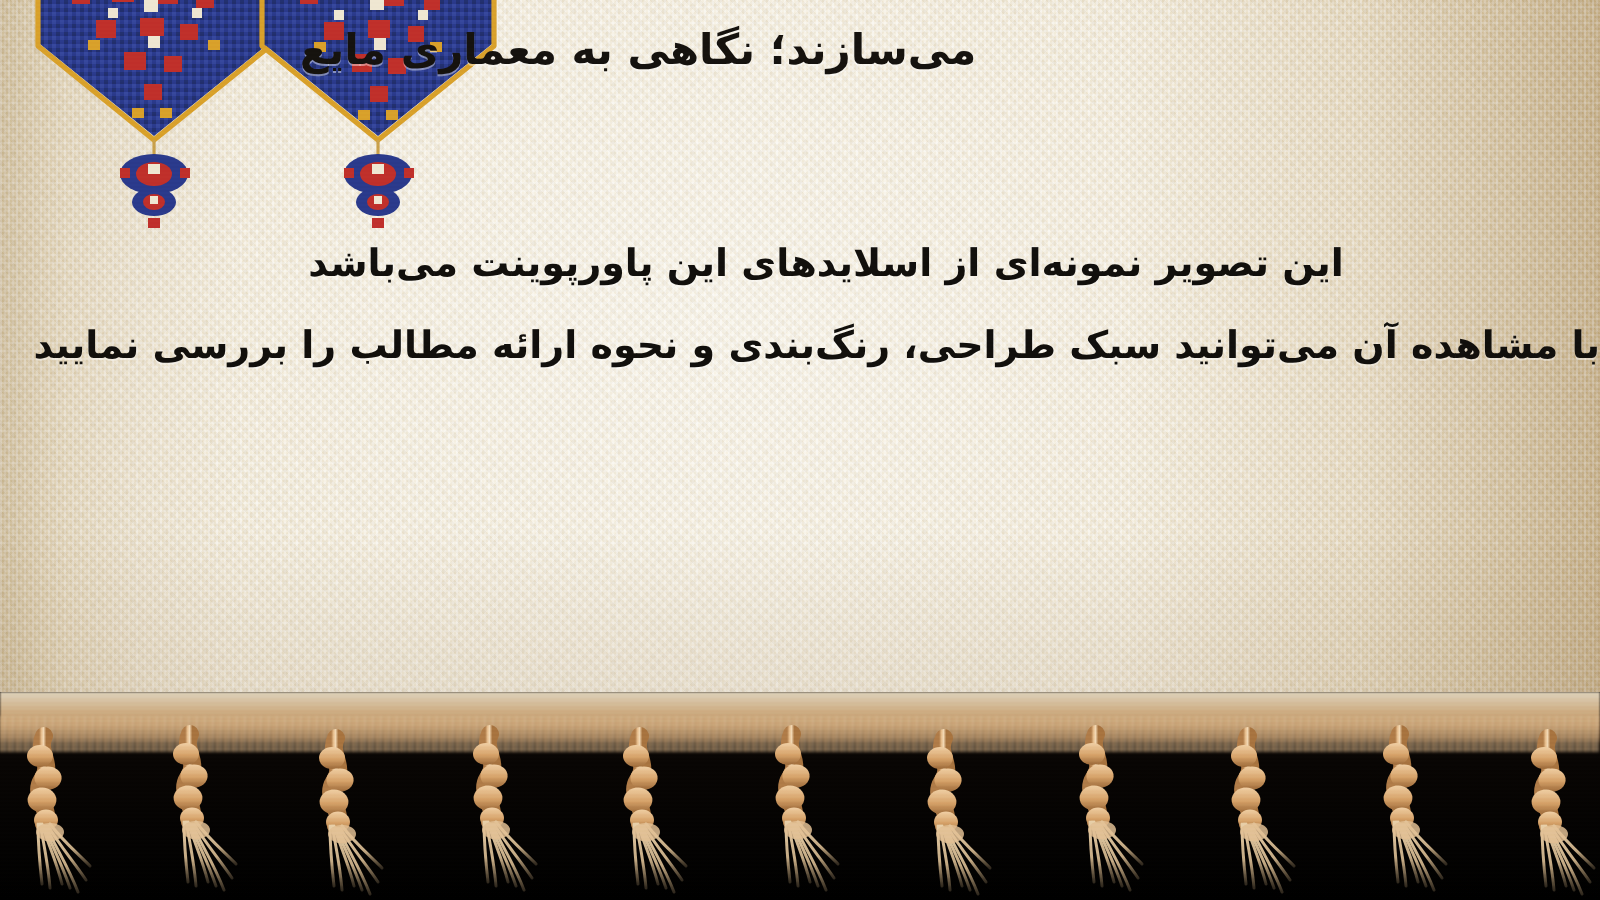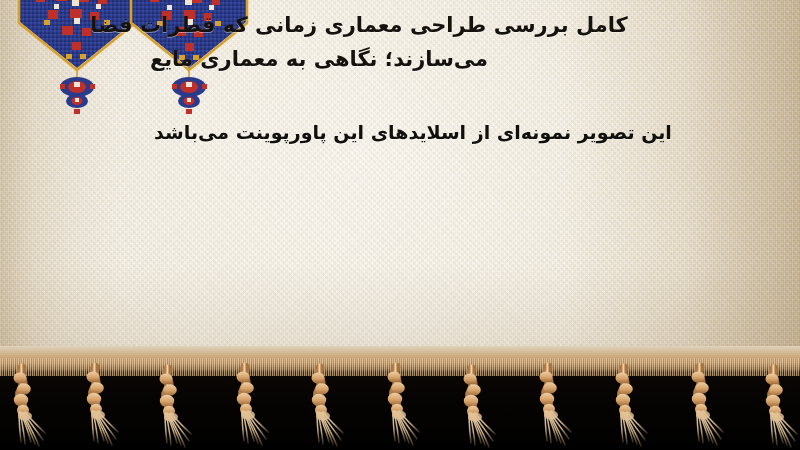--- a/index.html
+++ b/index.html
@@ -344,26 +344,26 @@
       <g>
         <ellipse cx="63" cy="147" rx="11" ry="7" fill="#2a3a8c"></ellipse>
         <ellipse cx="63" cy="147" rx="5.5" ry="4" fill="#c0302a"></ellipse>
         <rect x="61" y="144" width="4" height="4" fill="#efe7d2"></rect>
       </g>
       <rect x="60" y="155" width="6" height="5" fill="#c0302a"></rect>
     </svg>
   </div>
 
   <div class="title-block">
-    <div class="title-line l1">کامل بررسی طراحی معماری زمانی که قطرات فضا</div>
     <div class="title-line l2">می‌سازند؛ نگاهی به معماری مایع</div>
   </div>
 
   <div class="body-block">
     <div class="body-line">این تصویر نمونه‌ای از اسلایدهای این پاورپوینت می‌باشد</div>
+    <div class="body-line">با مشاهده آن می‌توانید سبک طراحی، رنگ‌بندی و نحوه ارائه مطالب را بررسی نمایید</div>
   </div>
 
   <div class="fringe-zone">
     <div class="selvedge"></div>
     <div class="selvedge-fuzz"></div>
 
     <svg class="tassels" width="800" height="104" viewBox="0 0 800 104">
       <defs>
         <linearGradient id="cord" x1="0" y1="0" x2="1" y2="0">
           <stop offset="0%" stop-color="#b07c48"></stop>

